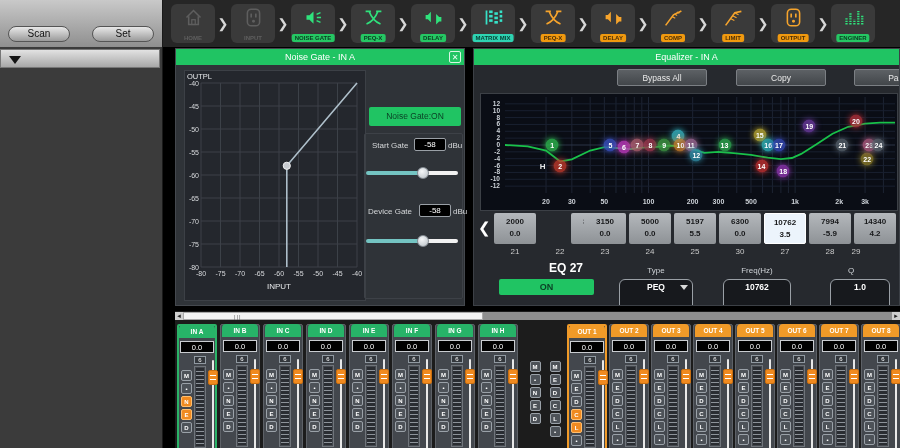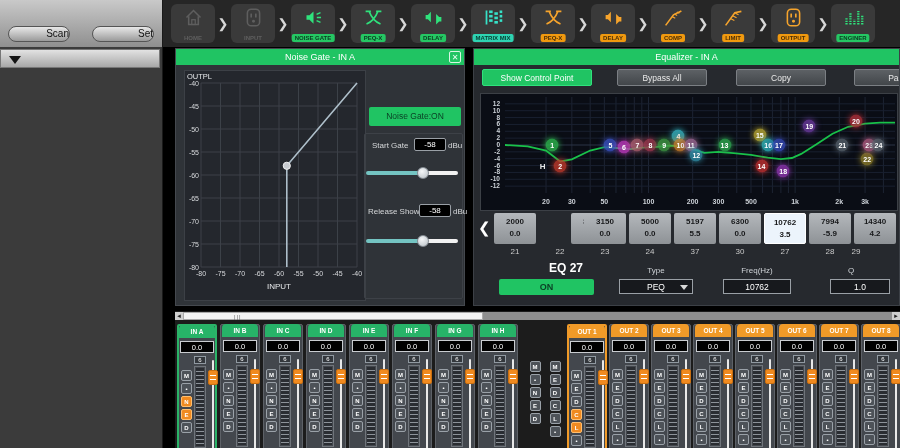--- a/index.html
+++ b/index.html
@@ -5,21 +5,21 @@
   html,body{margin:0;padding:0;background:#000;width:900px;height:448px;overflow:hidden;
     font-family:"Liberation Sans",sans-serif;-webkit-font-smoothing:antialiased;}
   *{box-sizing:border-box;}
   .abs{position:absolute;}
   
   #sidebar{left:0;top:0;width:163px;height:448px;background:#3b3b3b;border-right:1px solid #1a1a1a;}
   #sidebar-top{position:absolute;left:0;top:0;width:100%;height:47px;
     background:linear-gradient(#c9c9c9,#8f8f8f);}
   #sidebar-title{position:absolute;top:3px;width:100%;text-align:center;font-size:11px;color:#1c1c1c;}
   .side-btn{position:absolute;top:26px;width:62px;height:16px;border:1px solid #555;border-radius:8px;
-    background:linear-gradient(#e8e8e8,#9a9a9a);font-size:10px;color:#111;text-align:right;line-height:14px;}
+    background:linear-gradient(#e8e8e8,#9a9a9a);font-size:10px;color:#111;text-align:center;line-height:14px;}
   #dev-drop{position:absolute;left:0;top:49px;width:160px;height:19px;
     background:linear-gradient(#e2e2e2,#a8a8a8);border:1px solid #777;}
   #dev-drop .tri{position:absolute;left:8px;top:6px;width:0;height:0;
     border-left:6px solid transparent;border-right:6px solid transparent;border-top:8px solid #141414;}
   
   #nav{left:163px;top:0;width:737px;height:47px;background:#262626;display:flex;align-items:center;padding-left:8px;}
   .nav-item{position:relative;width:44px;height:39px;background:#3a3a3a;border-radius:6px;flex:0 0 auto;
     display:flex;align-items:flex-start;justify-content:center;padding-top:3px;}
   .nav-item svg{width:21px;height:21px;}
   .nav-label{position:absolute;bottom:1px;left:50%;transform:translateX(-50%);white-space:nowrap;
@@ -60,22 +60,22 @@
   #eq-bands{position:absolute;left:2px;top:164px;width:424px;height:47px;}
   #band-chevron{position:absolute;left:2px;top:6px;color:#fff;font-size:15px;}
   .band-cell{position:absolute;top:0;width:42px;height:31px;border-radius:2px;text-align:center;
     background:linear-gradient(#b4b8bc,#8e9296);color:#17181a;font-size:8px;font-weight:bold;padding-top:3px;line-height:12px;}
   .band-cell.sel{background:#ecf4fc;border:1px solid #fff;}
   .band-num{position:absolute;top:34px;width:42px;text-align:center;font-size:8px;color:#c9c9c9;}
   #eq-sel-name{position:absolute;left:52px;top:212px;width:80px;text-align:center;color:#fff;font-size:12px;font-weight:bold;}
   #eq-on{position:absolute;left:25px;top:230px;width:95px;height:16px;background:#20c463;border-radius:2px;
     color:#0b4226;font-size:9px;font-weight:bold;text-align:center;line-height:16px;}
   .eq-field-label{position:absolute;top:217px;font-size:8px;color:#cfd3d7;text-align:center;width:80px;}
-  .eq-field{position:absolute;top:230px;height:15px;background:#17191d;border:1px solid #9aa0a6;border-radius:0;
-    color:#fff;font-size:8.5px;text-align:center;line-height:14px;}
+  .eq-field{position:absolute;top:230px;height:32px;background:#17191d;border:1px solid #9aa0a6;border-radius:6px;
+    color:#fff;font-size:8.5px;text-align:center;line-height:14px;font-weight:bold;}
   #eq-type .caret{position:absolute;right:4px;top:5px;width:0;height:0;
     border-left:4px solid transparent;border-right:4px solid transparent;border-top:5px solid #d8d8d8;}
   
   #mixer{left:175px;top:311px;width:725px;height:137px;background:#1c1c1c;overflow:hidden;}
   #mix-scroll{position:absolute;left:0;top:1px;width:725px;height:8px;background:#8f8f8f;}
   #mix-thumb{position:absolute;left:8px;top:0;width:300px;height:8px;background:#f4f4f4;border:1px solid #aaa;}
   #mix-grip{position:absolute;left:50px;top:1px;color:#666;font-size:6px;letter-spacing:1px;}
   .scroll-arrow{position:absolute;top:0;width:8px;height:8px;background:#cfcfcf;color:#222;font-size:7px;
     line-height:8px;text-align:center;}
   .strip{position:absolute;top:13px;width:40px;height:130px;background:#43474d;border:1px solid #5d6167;border-radius:2px;}
@@ -283,34 +283,33 @@
     </div>
   <div id="ng-group"></div>
   <div class="ng-row-label" style="left:196px;top:92px">Start Gate</div>
   <div class="ng-val" style="left:238px;top:89px">-58</div>
   <div class="ng-unit" style="left:272px;top:92px">dBu</div>
   <div class="slider" style="left:190px;top:118px">
     <div class="track-l" style="width:57px"></div>
     <div class="track-r" style="width:35px"></div>
     <div class="knob" style="left:51px"></div>
   </div>
-  <div class="ng-row-label" style="left:192px;top:158px">Release Show</div>
+  <div class="ng-row-label" style="left:192px;top:158px">Device Gate</div>
   <div class="ng-val" style="left:243px;top:155px">-58</div>
 
   <div class="ng-unit" style="left:277px;top:158px">dBu</div>
   <div class="slider" style="left:190px;top:186px">
     <div class="track-l" style="width:57px"></div>
     <div class="track-r" style="width:35px"></div>
     <div class="knob" style="left:51px"></div>
   </div>
 </div>
 
 <div id="eq-panel" class="abs">
   <div class="panel-title">Equalizer - IN A</div>
-  <div class="eq-btn green" style="left:8px;width:110px">Show Control Point</div>
   <div class="eq-btn gray" style="left:143px;width:90px">Bypass All</div>
   <div class="eq-btn gray" style="left:262px;width:90px">Copy</div>
   <div class="eq-btn gray" style="left:380px;width:90px">Paste</div>
   <div id="eq-chartbox">
     <div id="eq-plot">
         <svg width="390" height="96">
           <line x1="41.028473955735414" y1="0" x2="41.028473955735414" y2="96" stroke="#1d2433" stroke-width="1"></line>
           <line x1="66.84586121903048" y1="0" x2="66.84586121903048" y2="96" stroke="#1d2433" stroke-width="1"></line>
           <line x1="85.16358899553161" y1="0" x2="85.16358899553161" y2="96" stroke="#1d2433" stroke-width="1"></line>
           <line x1="99.37192249792774" y1="0" x2="99.37192249792774" y2="96" stroke="#1d2433" stroke-width="1"></line>
@@ -414,21 +413,21 @@
       <div class="band-num" style="left: 108px;">23</div>
       <div class="band-cell" style="left: 153px;">
         <div>5000</div>
         <div>0.0</div>
       </div>
       <div class="band-num" style="left: 153px;">24</div>
       <div class="band-cell" style="left: 198px;">
         <div>5197</div>
         <div>5.5</div>
       </div>
-      <div class="band-num" style="left: 198px;">37</div>
+      <div class="band-num" style="left: 198px;">25</div>
       <div class="band-cell" style="left: 243px;">
         <div>6300</div>
         <div>0.0</div>
       </div>
       <div class="band-num" style="left: 243px;">30</div>
       <div class="band-cell sel" style="left: 288px;">
         <div>10762</div>
         <div>3.5</div>
       </div>
       <div class="band-num" style="left: 288px;">27</div>

